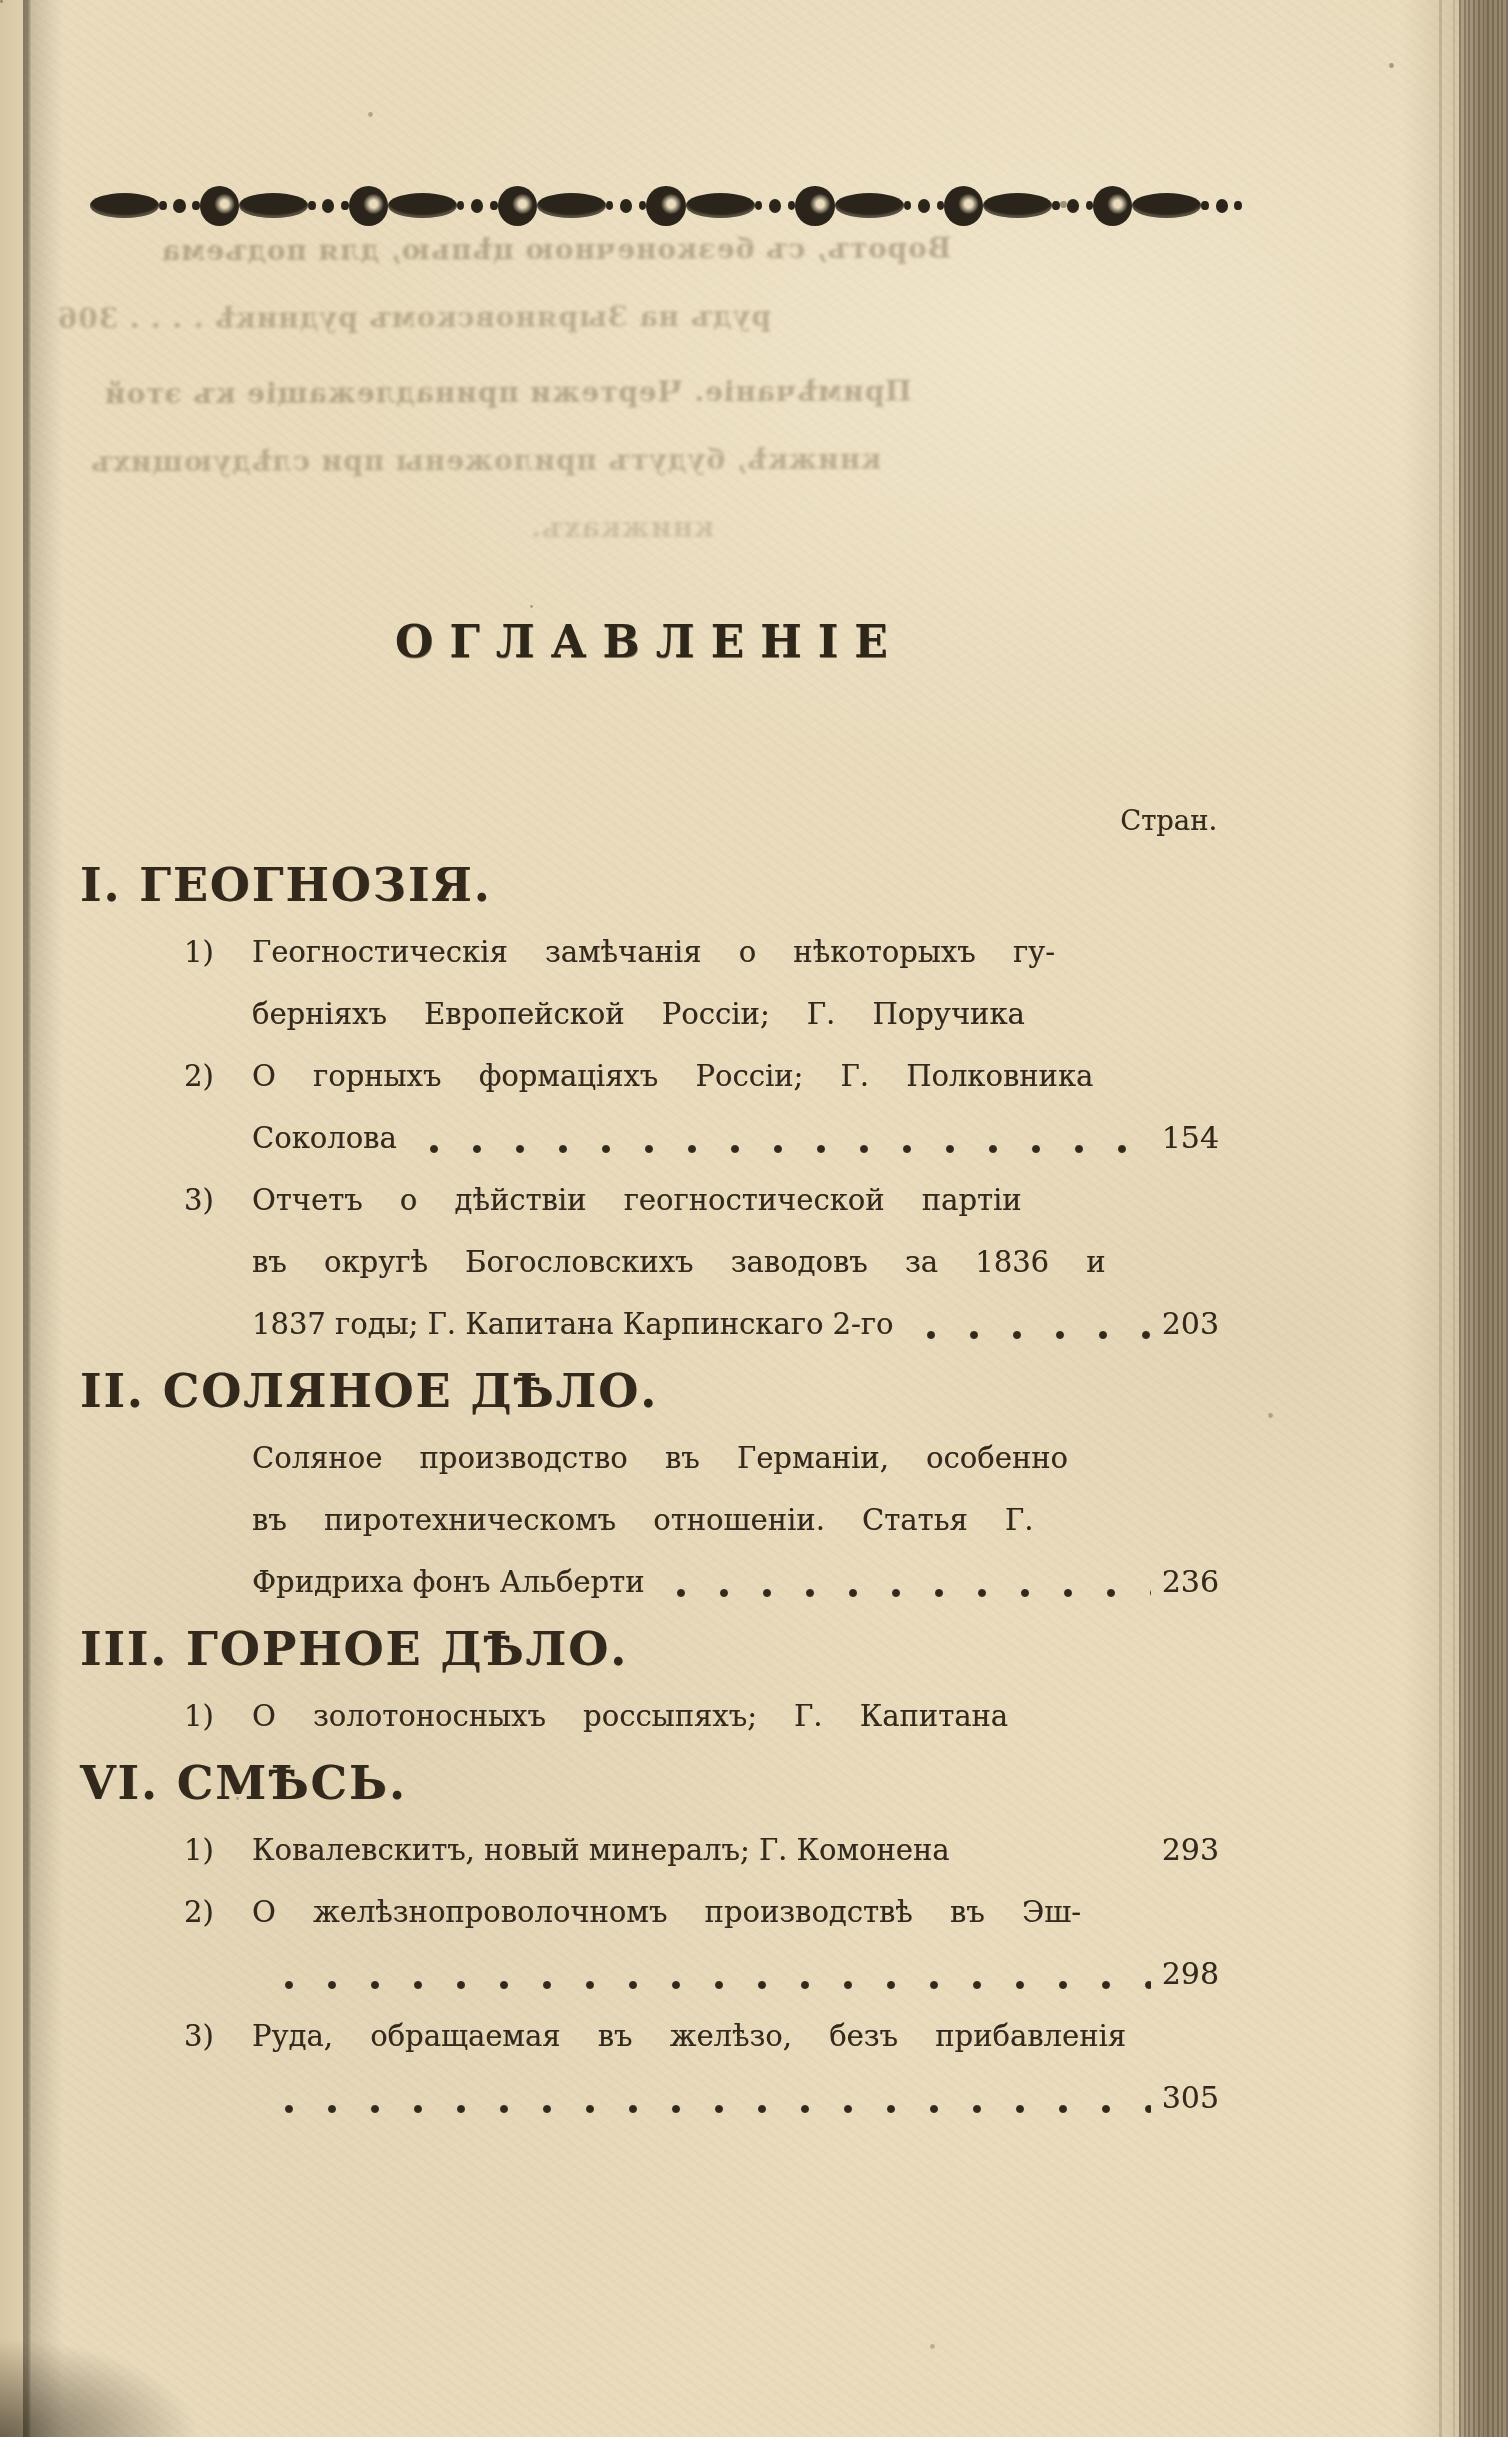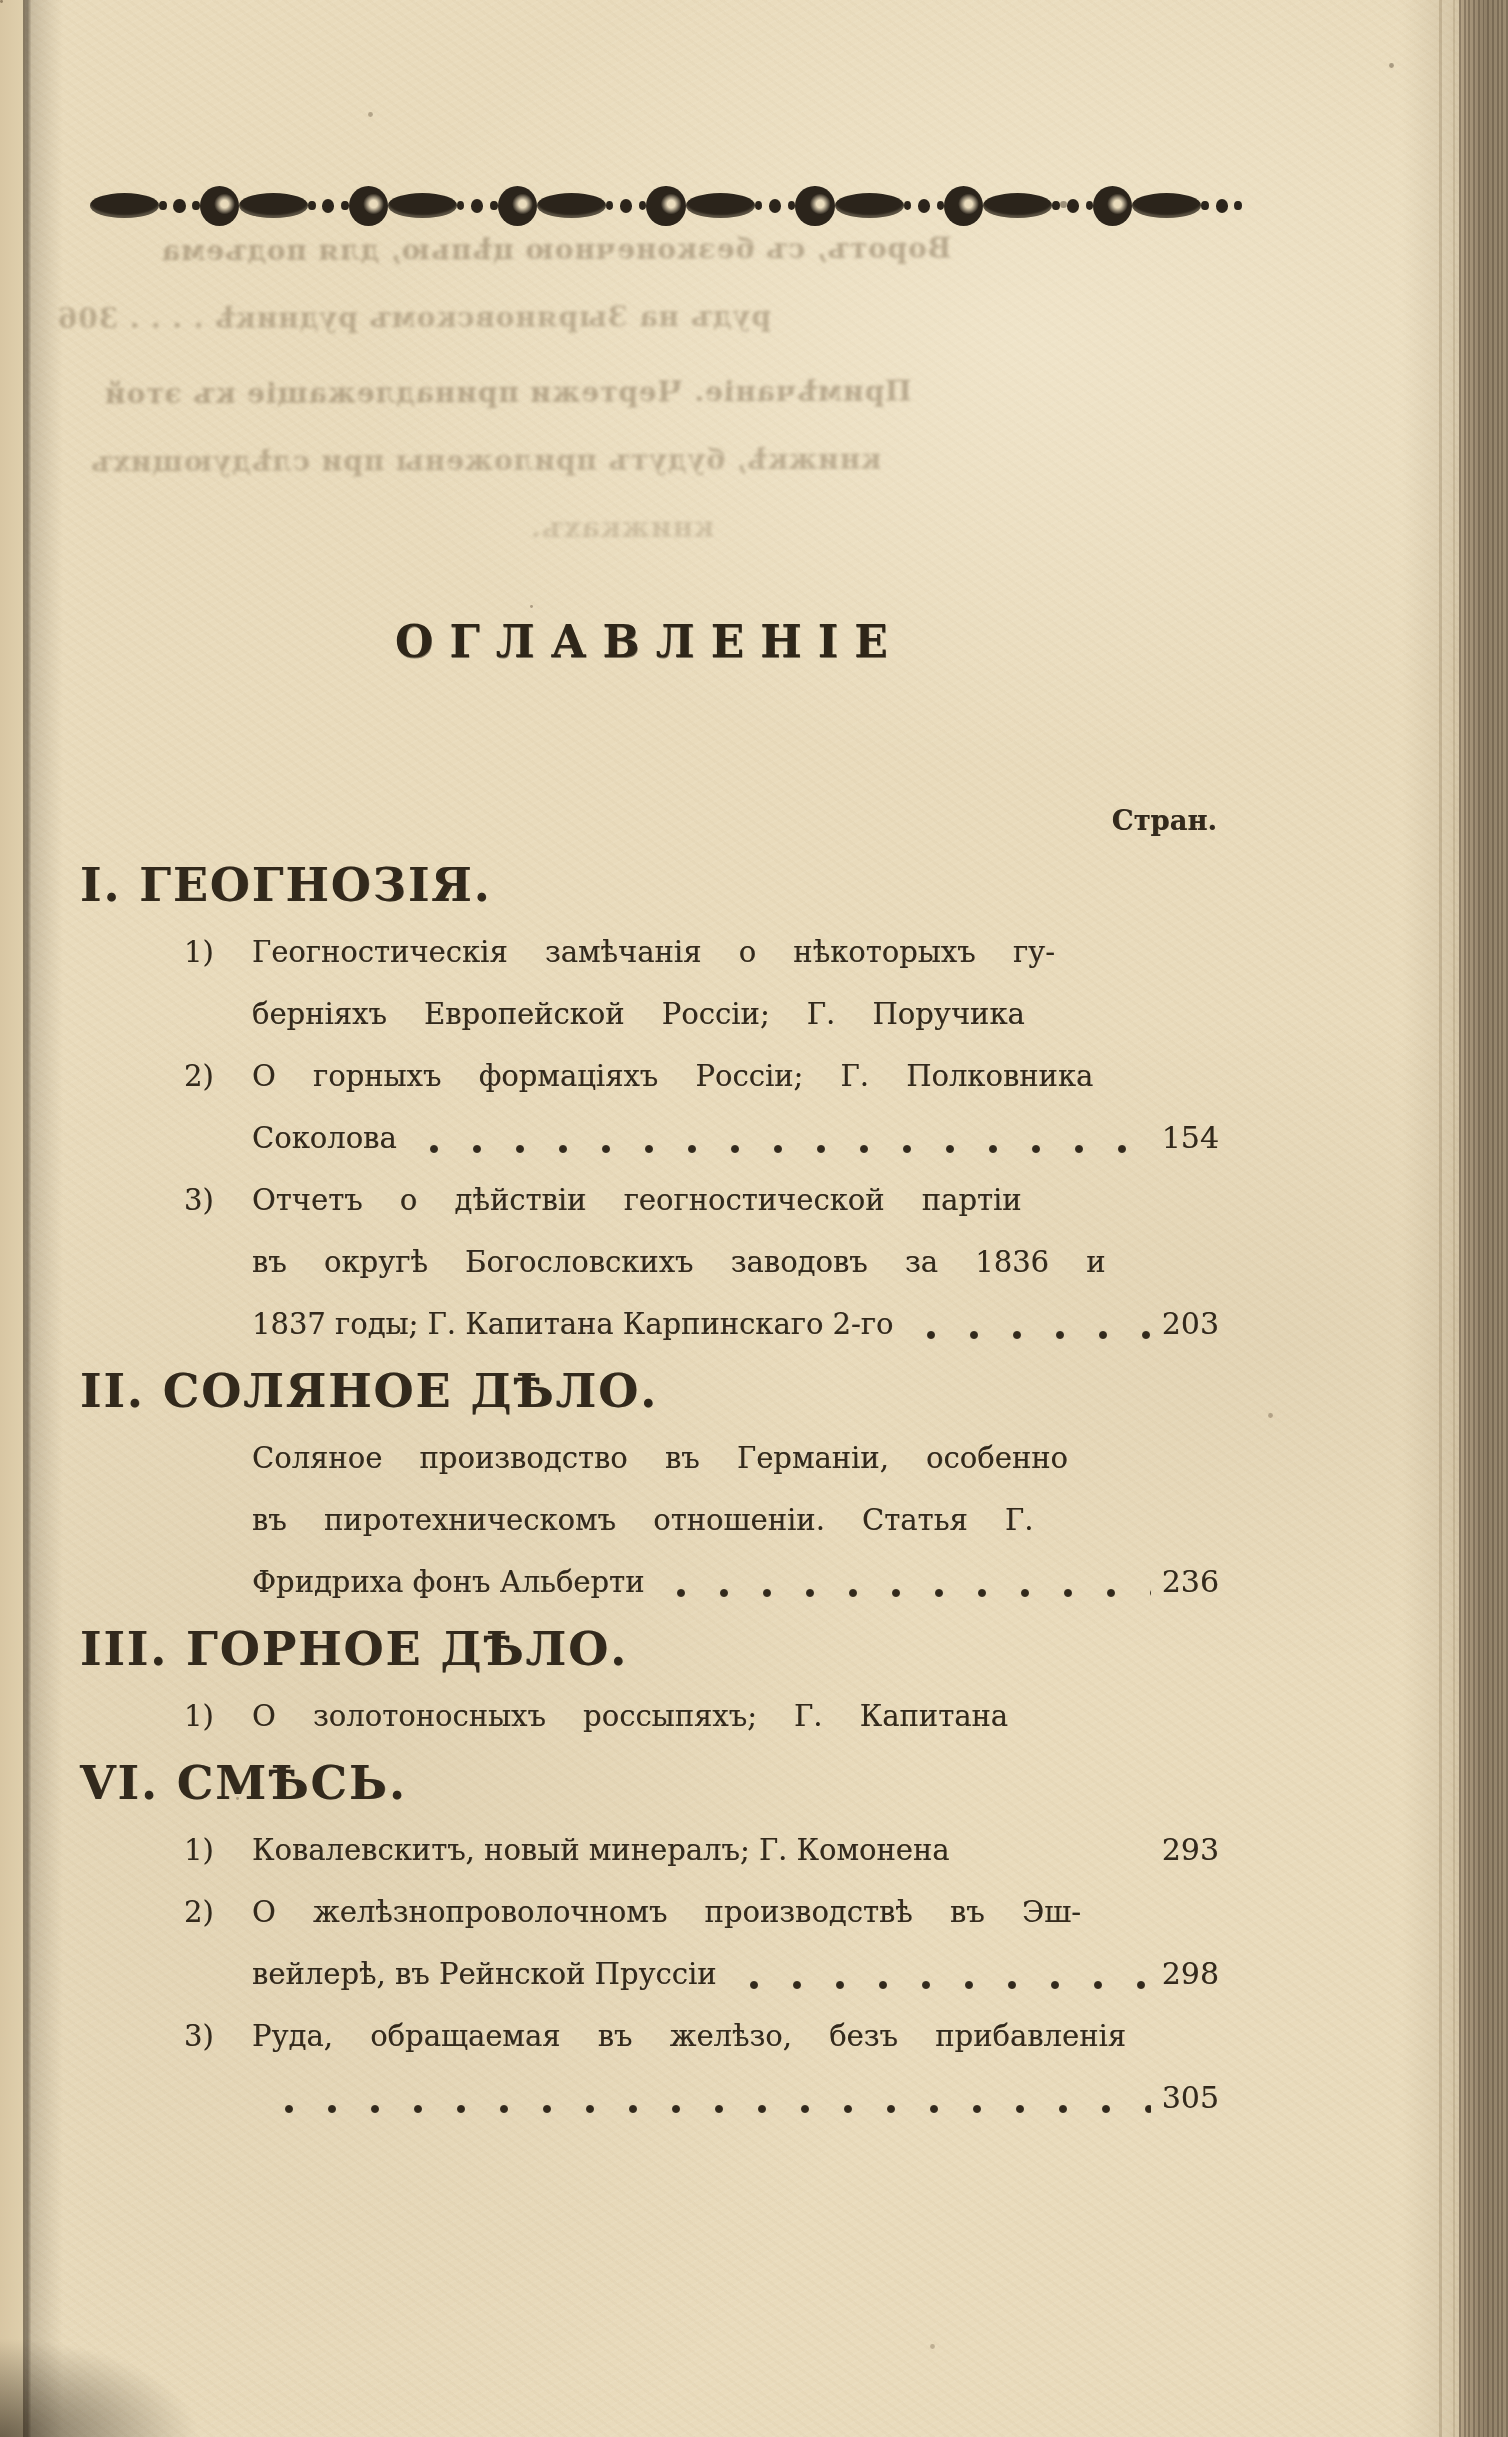--- a/index.html
+++ b/index.html
@@ -57,21 +57,21 @@
   .g2{top:301px;left:57px;opacity:0.9;}
   .g3{top:376px;left:104px;}
   .g4{top:444px;left:90px;opacity:0.9;}
   .g5{top:511px;left:530px;opacity:0.55;}
   
   .title{position:absolute;left:80px;top:616px;width:1139px;margin:0;
     text-align:center;font-size:44px;font-weight:700;letter-spacing:16px;
     color:#2e2619;text-shadow:0.4px 0.6px 0.6px rgba(46,38,25,0.55);}
   .toc{position:absolute;left:80px;top:792px;width:1139px;color:#32291c;
     font-size:29px;text-shadow:0.3px 0.4px 0.4px rgba(50,41,28,0.45);}
-  .colhead{line-height:57px;text-align:right;font-size:27.4px;font-weight:700;padding-right:1.9px;}
+  .colhead{line-height:57px;text-align:right;font-size:27.4px;font-weight:400;padding-right:1.9px;}
   .sec-head{margin:9.5px 0;line-height:53px;font-size:46px;font-weight:700;letter-spacing:1.9px;}
   .line{line-height:62px;display:flex;align-items:baseline;white-space:nowrap;}
   .line .num{flex:none;width:68px;}
   .line.first{padding-left:104px;}
   .line.cont{padding-left:172px;}
   .line.spread{word-spacing:28px;}
   .txt{flex:none;word-spacing:inherit;}
   .leader{flex:1 1 auto;align-self:stretch;margin:0 9.5px 0 15px;}
   .leader[data-style="dots"]{
     background-image:radial-gradient(circle at 22px 42px, #32291c 3.4px, rgba(0,0,0,0) 4.5px);
@@ -225,21 +225,20 @@
           <span class="leader" data-style="blank"></span>
           <span class="pg">293</span>
         </div>
     </div>
     <div>
       <div class="line first spread">
           <span class="num">2)</span>
           <span class="txt">О желѣзнопроволочномъ производствѣ въ Эш-</span>
         </div>
       <div class="line cont">
-          <span class="txt">вейлерѣ, въ Рейнской Пруссіи</span>
           <span class="leader" data-style="dots"></span>
           <span class="pg">298</span>
         </div>
     </div>
     <div>
       <div class="line first spread">
           <span class="num">3)</span>
           <span class="txt">Руда, обращаемая въ желѣзо, безъ прибавленія</span>
         </div>
       <div class="line cont">

